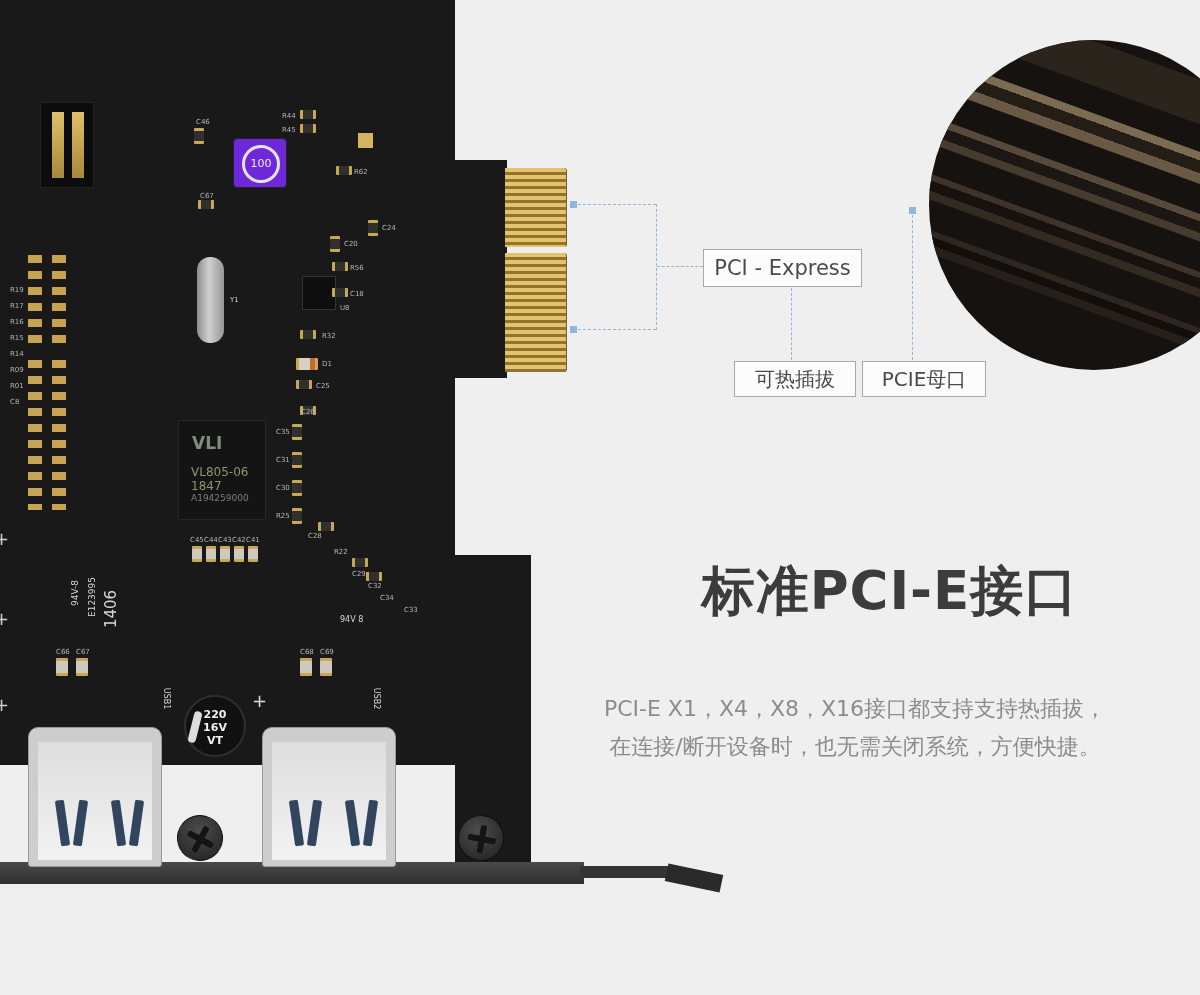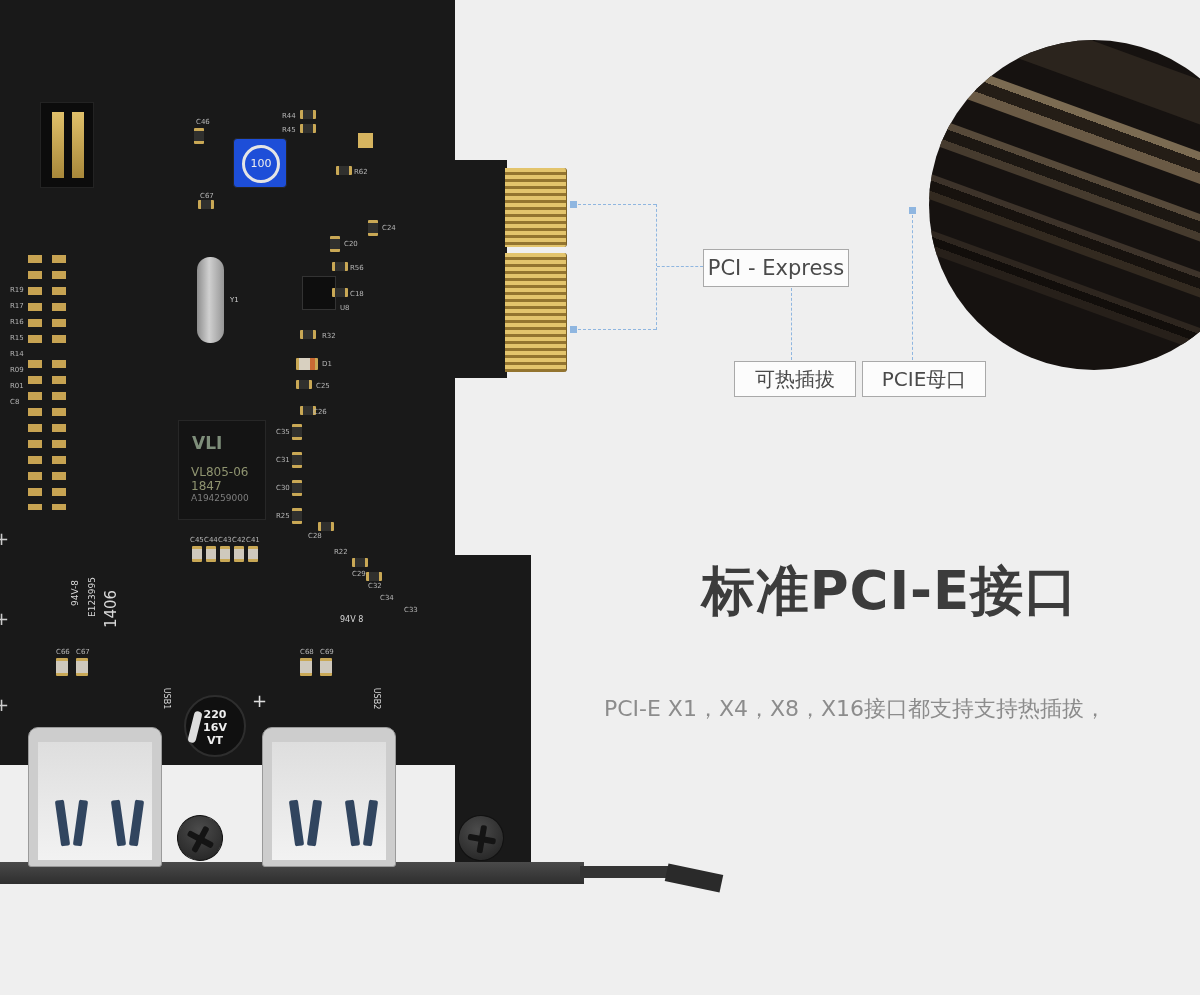--- a/index.html
+++ b/index.html
@@ -42,21 +42,21 @@
   <div class="abs" style="left:40px;top:102px;width:54px;height:86px;background:#0c0c0c;border:1px solid #232323">
     <div class="abs" style="left:11px;top:9px;width:12px;height:66px;background:linear-gradient(180deg,#e0c06a,#a8883a)"></div>
     <div class="abs" style="left:31px;top:9px;width:12px;height:66px;background:linear-gradient(180deg,#e0c06a,#a8883a)"></div>
   </div>
 
   <div class="padcol" style="left:28px;top:255px;height:90px"></div>
   <div class="padcol" style="left:52px;top:255px;height:90px"></div>
   <div class="padcol" style="left:28px;top:360px;height:150px"></div>
   <div class="padcol" style="left:52px;top:360px;height:150px"></div>
 
-  <div class="abs" style="left:233px;top:138px;width:54px;height:50px;background:#1d4ed8;border-radius:4px;border:1px solid #242424">
+  <div class="abs" style="left:233px;top:138px;width:54px;height:50px;background:#6d28d9;border-radius:4px;border:1px solid #242424">
     <div class="abs" style="left:8px;top:6px;width:38px;height:38px;border:3px solid #e5e5e5;border-radius:50%;text-align:center;line-height:32px;font-size:11px;color:#eee">100</div>
   </div>
 
   <div class="abs" style="left:358px;top:133px;width:15px;height:15px;background:#d6b45f"></div>
 
   <div class="abs" style="left:197px;top:257px;width:27px;height:86px;border-radius:13px;background:linear-gradient(90deg,#8d8d8d,#d0d0d0 45%,#969696)"></div>
   <div class="t" style="left:230px;top:296px;color:#cfcfcf">Y1</div>
 
   <div class="abs" style="left:178px;top:420px;width:88px;height:100px;background:#141414;border:1px solid #272727">
     <div class="abs" style="left:13px;top:12px;font-size:17px;font-weight:bold;color:#7e8e7a">VLI</div>
@@ -157,21 +157,21 @@
   <div class="t" style="left:354px;top:168px">R62</div>
   <div class="t" style="left:382px;top:224px">C24</div>
   <div class="t" style="left:344px;top:240px">C20</div>
 
   <div class="t" style="left:350px;top:264px">R56</div>
   <div class="t" style="left:350px;top:290px">C18</div>
   <div class="t" style="left:340px;top:304px">U8</div>
   <div class="t" style="left:322px;top:332px">R32</div>
   <div class="t" style="left:316px;top:382px">C25</div>
   <div class="t" style="left:322px;top:360px">D1</div>
-  <div class="t" style="left:313px;top:408px">C26</div>
+  <div class="t" style="left:301px;top:408px">C26</div>
 
   <div class="t" style="left:276px;top:428px">C35</div>
   <div class="t" style="left:276px;top:456px">C31</div>
   <div class="t" style="left:276px;top:484px">C30</div>
   <div class="t" style="left:276px;top:512px">R25</div>
   <div class="t" style="left:308px;top:532px">C28</div>
 
   <div class="t" style="left:334px;top:548px">R22</div>
   <div class="t" style="left:352px;top:570px">C29</div>
   <div class="t" style="left:368px;top:582px">C32</div>
@@ -192,31 +192,32 @@
   <div class="dot" style="left:570px;top:201px"></div>
   <div class="dash-h" style="left:578px;top:204px;width:78px"></div>
   <div class="dot" style="left:570px;top:326px"></div>
   <div class="dash-h" style="left:578px;top:329px;width:78px"></div>
   <div class="dash-v" style="left:656px;top:204px;height:126px"></div>
   <div class="dash-h" style="left:657px;top:266px;width:46px"></div>
   <div class="dash-v" style="left:791px;top:288px;height:72px"></div>
   <div class="dot" style="left:909px;top:207px"></div>
   <div class="dash-v" style="left:912px;top:215px;height:145px"></div>
 
-  <div class="callout" style="left:703px;top:249px;width:146px;height:38px;line-height:36px;font-size:21px">PCI - Express</div>
+  <div class="callout" style="left:703px;top:249px;width:159px;height:38px;line-height:36px;font-size:21px">PCI - Express</div>
   <div class="callout" style="left:734px;top:361px;width:122px;height:36px;line-height:34px">可热插拔</div>
   <div class="callout" style="left:862px;top:361px;width:124px;height:36px;line-height:34px">PCIE母口</div>
 
   <div class="abs" style="left:929px;top:40px;width:330px;height:330px;border-radius:50%;overflow:hidden;background:#161210">
     <div class="slot" style="left:30px;top:8px;width:300px;height:42px;background:#2b241d;transform:rotate(20deg)"></div>
     <div class="slot" style="left:-20px;top:78px;width:390px;height:30px;transform:rotate(20deg);background:linear-gradient(180deg,#7b6b52 0 8px,#241d16 8px 20px,#6a5a45 20px 30px)"></div>
     <div class="slot" style="left:-30px;top:138px;width:400px;height:26px;transform:rotate(20deg);background:linear-gradient(180deg,#574a3a 0 7px,#1c1712 7px 18px,#463b2e 18px 26px)"></div>
     <div class="slot" style="left:-30px;top:196px;width:400px;height:24px;transform:rotate(20deg);background:linear-gradient(180deg,#3d332a 0 6px,#17120e 6px 16px,#332a20 16px 24px)"></div>
     <div class="slot" style="left:-30px;top:252px;width:400px;height:22px;transform:rotate(20deg);background:linear-gradient(180deg,#2e261f 0 6px,#120e0b 6px 14px,#27201a 14px 22px)"></div>
   </div>
 
   <div class="abs" style="left:660px;top:556px;width:460px;text-align:center;font-size:53px;font-weight:600;color:#3c3c3c;letter-spacing:1px">标准PCI-E接口</div>
 
   <div class="abs" style="left:545px;top:690px;width:620px;text-align:center;font-size:22px;color:#8c8c8c;line-height:38px">
     <div>PCI-E X1，X4，X8，X16接口都支持支持热插拔，</div>
+    <div>在连接/断开设备时，也无需关闭系统，方便快捷。</div>
   </div>
 
 </div>
 
 </body></html>

